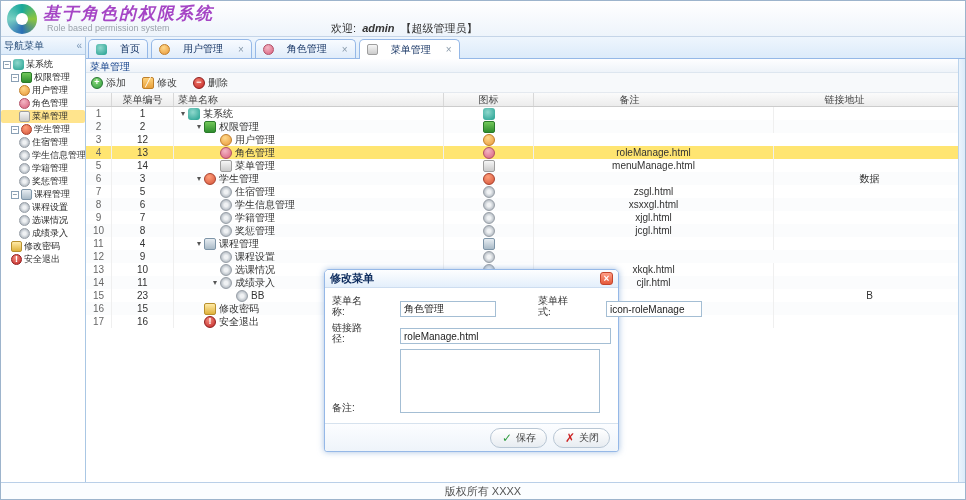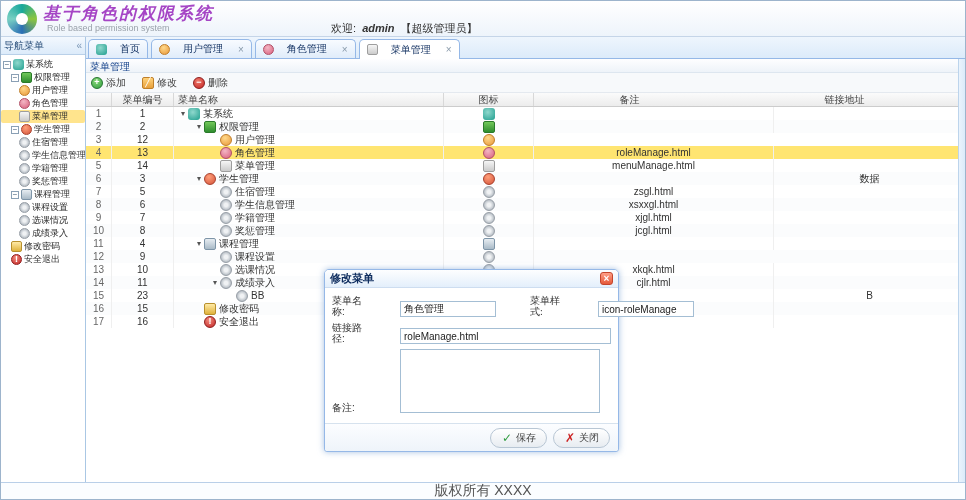--- a/index.html
+++ b/index.html
@@ -63,21 +63,21 @@
   .c4 { width:240px; flex:none; }
   .c5 { flex:1; border-right:none; }
   .arrow { width:10px; flex:none; color:#555; font-size:8px; text-align:center; }
   .name-lbl { margin-left:3px; white-space:nowrap; }
 
   .scroll-track { position:absolute; right:0; top:22px; bottom:0; width:7px;
                   background:linear-gradient(90deg,#eaf3fc,#dcebfa); border-left:1px solid #bcd4ec; }
 
   
   .app-footer { height:17px; flex:none; border-top:1px solid #b9cfe8; background:#fbfdff;
-                display:flex; align-items:center; justify-content:center; font-size:14px; color:#555; }
+                display:flex; align-items:center; justify-content:center; font-size:11px; color:#555; }
 
   
   .ico { width:12px; height:12px; flex:none; display:inline-flex; align-items:center; justify-content:center;
          font-size:9px; line-height:1; color:#fff; border-radius:2px; }
   .tabs-bar .ico, .tree .ico { width:11px; height:11px; }
   .system-icon,.home-icon { background:radial-gradient(circle at 40% 35%,#8fd8cd,#1f9e8e); border-radius:3px; }
   .perm-icon { background:linear-gradient(#72c85a,#2f8d2f); border:1px solid #2a7a2a; }
   .user-icon { background:radial-gradient(circle at 40% 30%,#ffd98a,#e8973a); border-radius:50%; border:1px solid #c07f2a; }
   .role-icon { background:radial-gradient(circle at 40% 30%,#f3b6c4,#d95f7d); border-radius:50%; border:1px solid #b14f66; }
   .menu-icon { background:linear-gradient(#f6f6f6,#cbcbcb); border:1px solid #9e9e9e; }
@@ -97,21 +97,21 @@
             border:1px solid #95b8e7; border-radius:5px 5px 3px 3px; box-shadow:0 0 6px rgba(120,160,210,.65); z-index:10; }
   .dialog-header { height:18px; background:linear-gradient(#fdfeff,#e4effb); border-bottom:1px solid #cdddf0;
                    color:#0e2d5f; font-size:11px; font-weight:bold; padding:0 5px; border-radius:4px 4px 0 0;
                    display:flex; align-items:center; }
   .dlg-close { margin-left:auto; width:13px; height:13px; background:linear-gradient(#ff9f86,#e5593a);
                border:1px solid #c4452c; border-radius:3px; color:#fff; font-size:10px;
                display:flex; align-items:center; justify-content:center; cursor:pointer; }
   .dialog-body { padding:7px 7px 0 7px; font-size:11px; }
   .f-row { display:flex; margin-bottom:5px; align-items:flex-end;gap:32px; }
   .f-label { width:36px; flex:none; font-size:10px; color:#333; line-height:11px; }
-  .f-label.ml { margin-left:2px;font-family:Liberation Serif, serif; }
+  .f-label.ml { margin-left:10px;font-family:Liberation Serif, serif; }
   .inp { border:1px solid #a4bed4; height:16px; font-size:10px; padding:0 3px; font-family:inherit; color:#222; background:#fff; }
   .w96 { width:96px; } .w238 { width:238px; }
   .ta { width:200px; height:64px; resize:none; }
   .dialog-footer { position:absolute; left:0; right:0; bottom:0; height:28px;
                    background:linear-gradient(#fcfdff,#eef4fa); border-top:1px solid #d6e2ee; border-radius:0 0 3px 3px;
                    display:flex; align-items:center; justify-content:flex-end; gap:6px; padding:0 8px; }
   .btn-pill { height:20px; border:1px solid #b8c6d4; border-radius:11px; background:linear-gradient(#ffffff,#e7ecf1);
               font-size:10px; color:#444; display:flex; align-items:center; gap:3px; padding:0 10px; cursor:pointer; }
 </style>
 </head>

